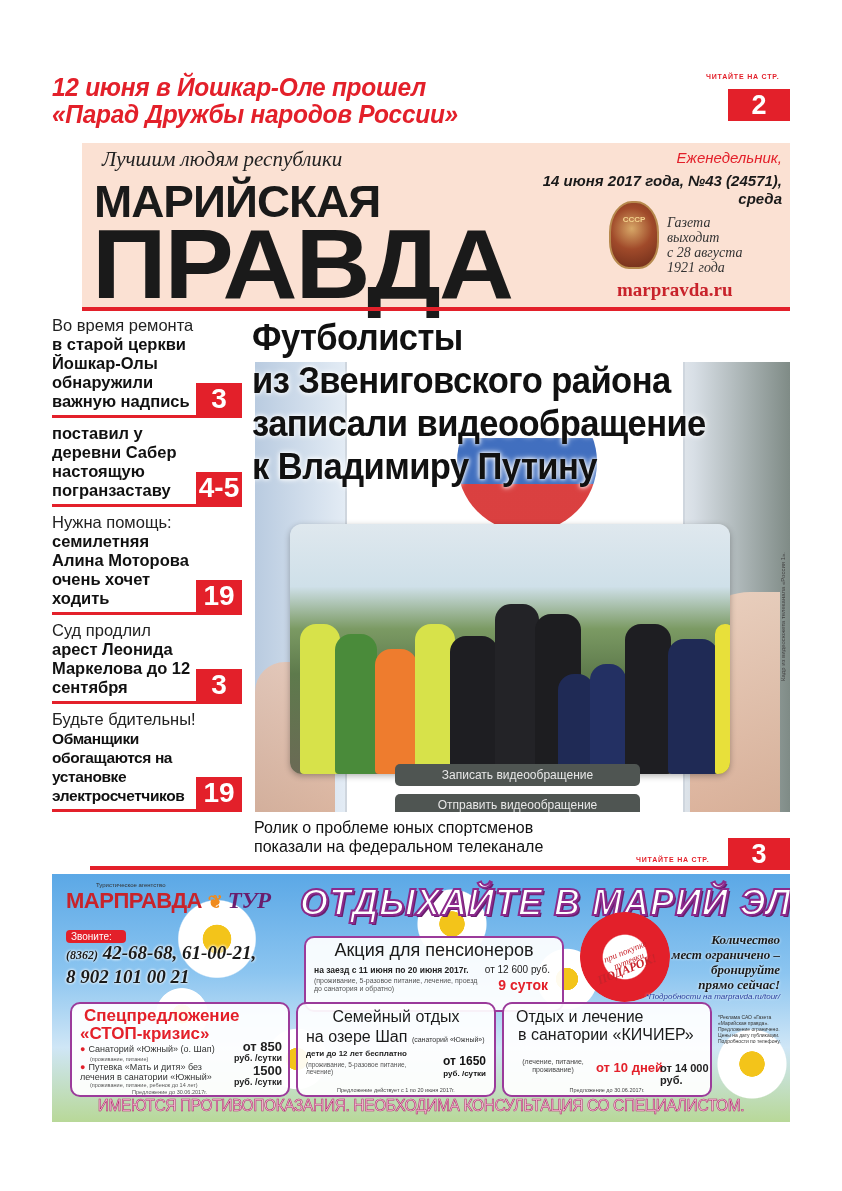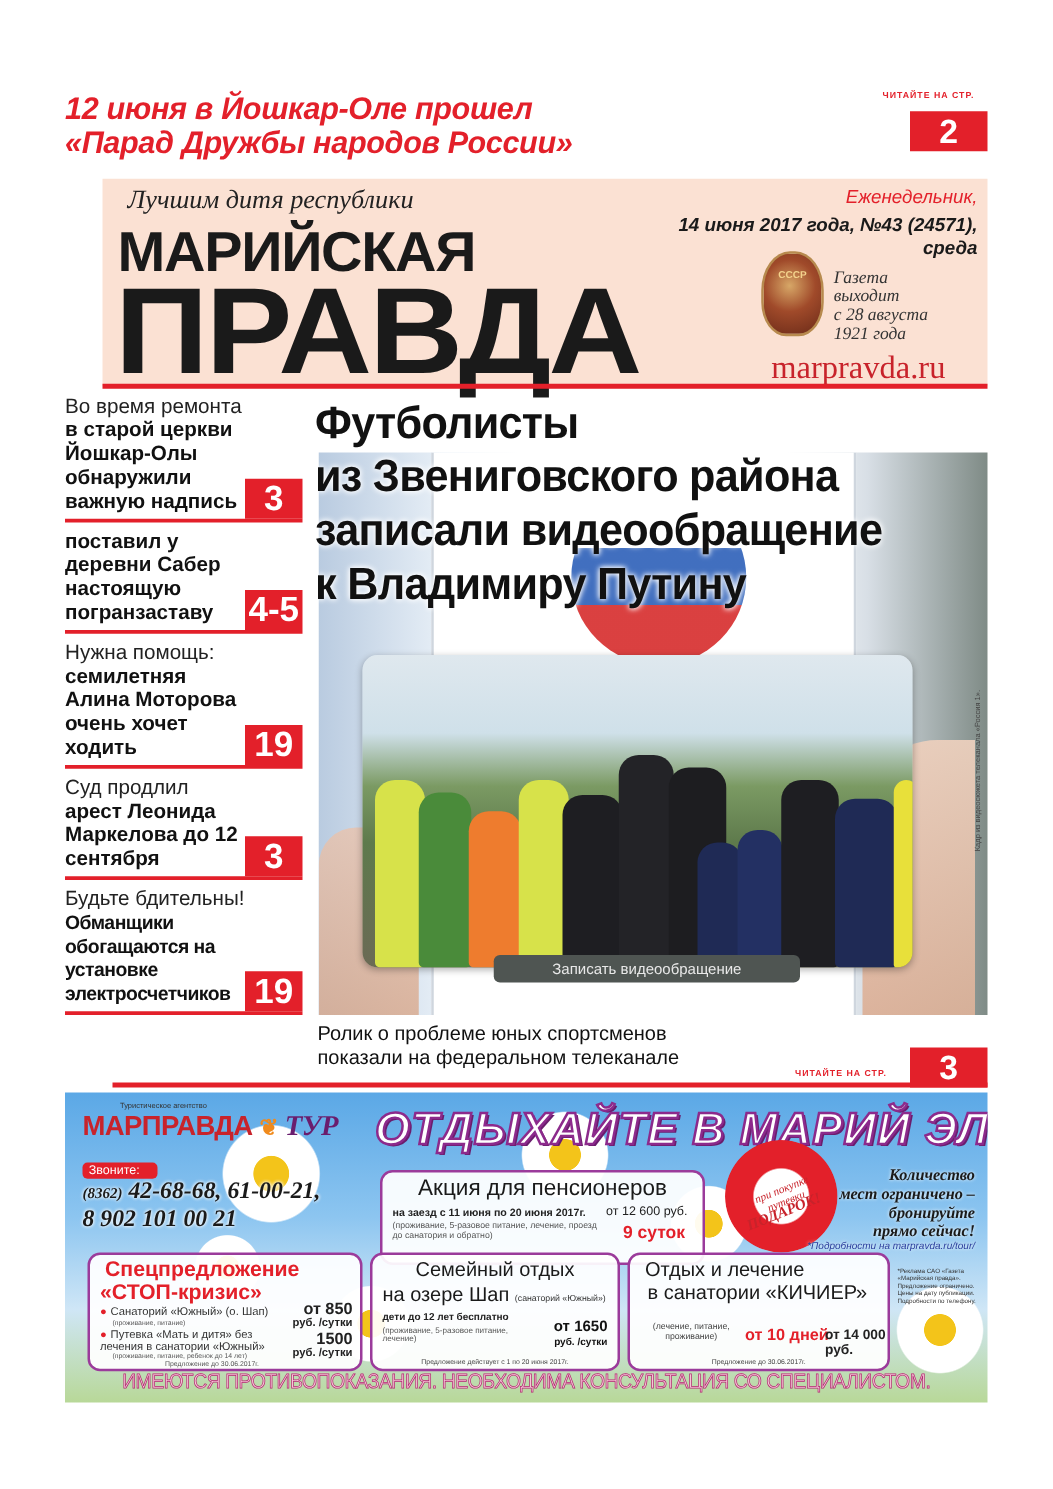--- a/index.html
+++ b/index.html
@@ -16,21 +16,21 @@
   .masthead { position: absolute; left: 82px; top: 143px; width: 708px; height: 166px; background: #fbe1d3; }
   .mast-rule { position: absolute; left: 82px; top: 307px; width: 708px; height: 4px; background: #e3202a; }
   .slogan { position: absolute; left: 20px; top: 4px; font-family: "Liberation Serif", serif; font-style: italic; font-size: 21px; color: #222; }
   .title1 { position: absolute; left: 12px; top: 36px; font-family: "Liberation Sans", sans-serif; font-weight: bold; font-size: 45px; letter-spacing: -1px; color: #1a1a1a; line-height: 45px; transform: scaleX(1.02); transform-origin: left; }
   .title2 { position: absolute; left: 10px; top: 72px; font-family: "Liberation Sans", sans-serif; font-weight: bold; font-size: 98px; letter-spacing: -2px; color: #1a1a1a; line-height: 98px; transform: scaleX(1.06); transform-origin: left; }
   .weekly { position: absolute; right: 8px; top: 6px; color: #e3202a; font-weight: normal; font-style: italic; font-size: 15px; }
   .date-line { position: absolute; right: 8px; top: 29px; color: #1a1a1a; font-weight: bold; font-style: italic; font-size: 15px; text-align: right; line-height: 18px; }
   .badge-medal { position: absolute; left: 527px; top: 58px; width: 50px; height: 68px; border-radius: 46% 46% 40% 40%; background: radial-gradient(circle at 45% 40%, #d7a767 0%, #a04a2a 45%, #6a2a18 100%); border: 2px solid #b78a4e; }
   .badge-medal .medal-text { position: absolute; top: 12px; width: 100%; text-align: center; font-size: 8px; font-weight: bold; color: #f3d28c; }
   .since { position: absolute; left: 585px; top: 72px; font-family: "Liberation Serif", serif; font-style: italic; font-size: 14px; line-height: 15px; color: #333; }
-  .site { position: absolute; left: 535px; top: 136px; font-family: "Liberation Serif", serif; font-weight: normal; font-size: 26px; color: #c8232b; }
+  .site { position: absolute; left: 535px; top: 136px; font-family: "Liberation Serif", serif; font-weight: bold; font-size: 19px; color: #c8232b; }
 
   
   .teasers { position: absolute; left: 52px; top: 316px; width: 190px; }
   .teaser { position: relative; border-bottom: 3px solid #e3202a; padding-bottom: 4px; margin-bottom: 6px; }
   .teaser .lead { display: block; font-size: 16.5px; line-height: 19px; color: #222; font-weight: normal; }
   .teaser .body { display: block; font-size: 16.5px; line-height: 19px; color: #111; font-weight: bold; }
   .teaser .pg { position: absolute; right: 0; bottom: 0; width: 46px; height: 32px; background: #e3202a; color: #fff; font-weight: bold; font-size: 28px; line-height: 32px; text-align: center; }
 
   
   .hero-photo { position: absolute; left: 255px; top: 362px; width: 535px; height: 450px; overflow: hidden; background: linear-gradient(90deg, #b9cbe0 0%, #e6eef6 18%, #ffffff 30%, #ffffff 70%, #d8dfe6 82%, #7f8b86 100%); }
@@ -104,21 +104,21 @@
 <body>
 
 <div class="top-teaser">
   <span class="line">12 июня в Йошкар-Оле прошел</span>
   <span class="line">«Парад Дружбы народов России»</span>
 </div>
 <div class="read-label" style="left:706px; top:73px;">ЧИТАЙТЕ НА СТР.</div>
 <div class="page-box" style="left:728px; top:89px; width:62px; height:32px; font-size:27px; line-height:32px;">2</div>
 
 <div class="masthead">
-  <div class="slogan">Лучшим дитя республики</div>
+  <div class="slogan">Лучшим людям республики</div>
   <div class="title1">МАРИЙСКАЯ</div>
   <div class="title2">ПРАВДА</div>
   <div class="weekly">Еженедельник,</div>
   <div class="date-line">
     <div>14 июня 2017 года, №43 (24571),</div>
     <div>среда</div>
   </div>
   <div class="badge-medal">
     <div class="medal-text">СССР</div>
   </div>
@@ -175,20 +175,21 @@
       <div class="player" style="left:205px; width:44px; height:170px; background:#232327;"></div>
       <div class="player" style="left:245px; width:46px; height:160px; background:#1d1d20;"></div>
       <div class="player" style="left:268px; width:36px; height:100px; background:#1f2a55;"></div>
       <div class="player" style="left:300px; width:36px; height:110px; background:#233063;"></div>
       <div class="player" style="left:335px; width:46px; height:150px; background:#1e1e22;"></div>
       <div class="player" style="left:378px; width:50px; height:135px; background:#1f2a55;"></div>
       <div class="player" style="left:425px; width:20px; height:150px; background:#e8e03a;"></div>
     </div>
   </div>
   <div class="app-btn" style="top:402px;">Записать видеообращение</div>
+  <div class="app-btn" style="top:432px;">Отправить видеообращение</div>
   <div class="photo-credit">Кадр из видеосюжета телеканала «Россия 1».</div>
 </div>
 
 <div class="headline">
   <span>Футболисты</span>
   <span>из Звениговского района</span>
   <span>записали видеообращение</span>
   <span>к Владимиру Путину</span>
 </div>
 

